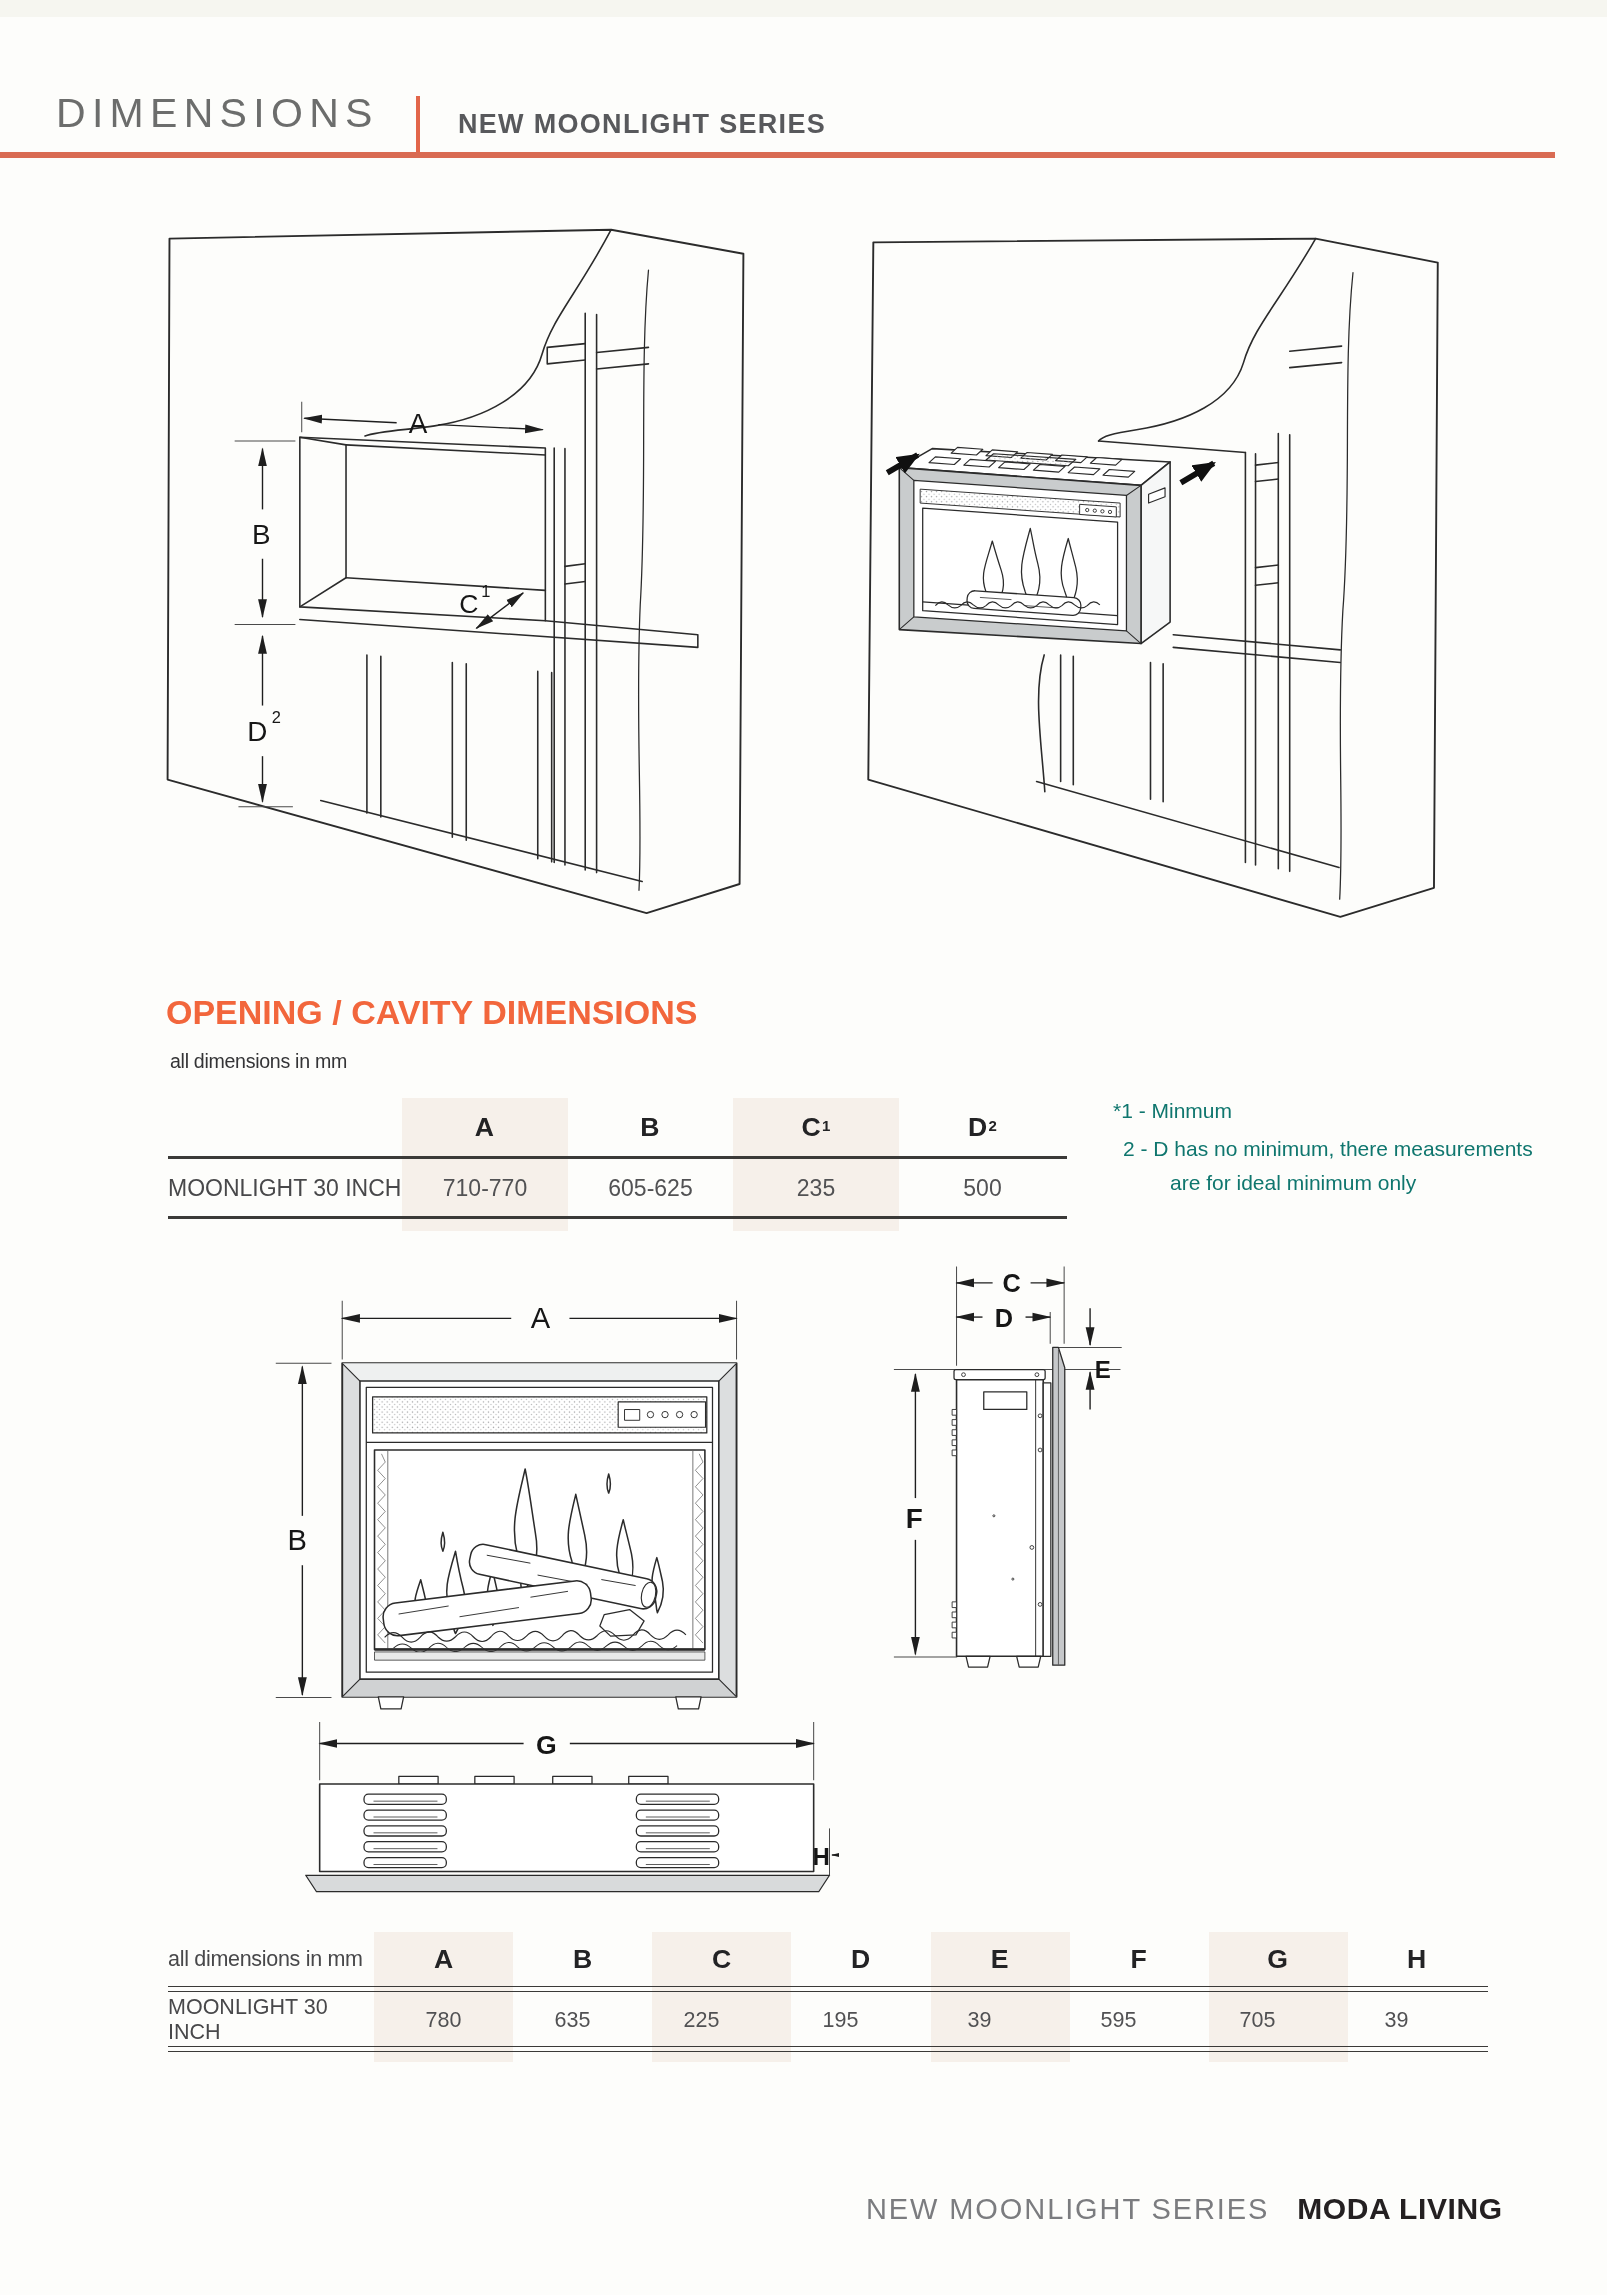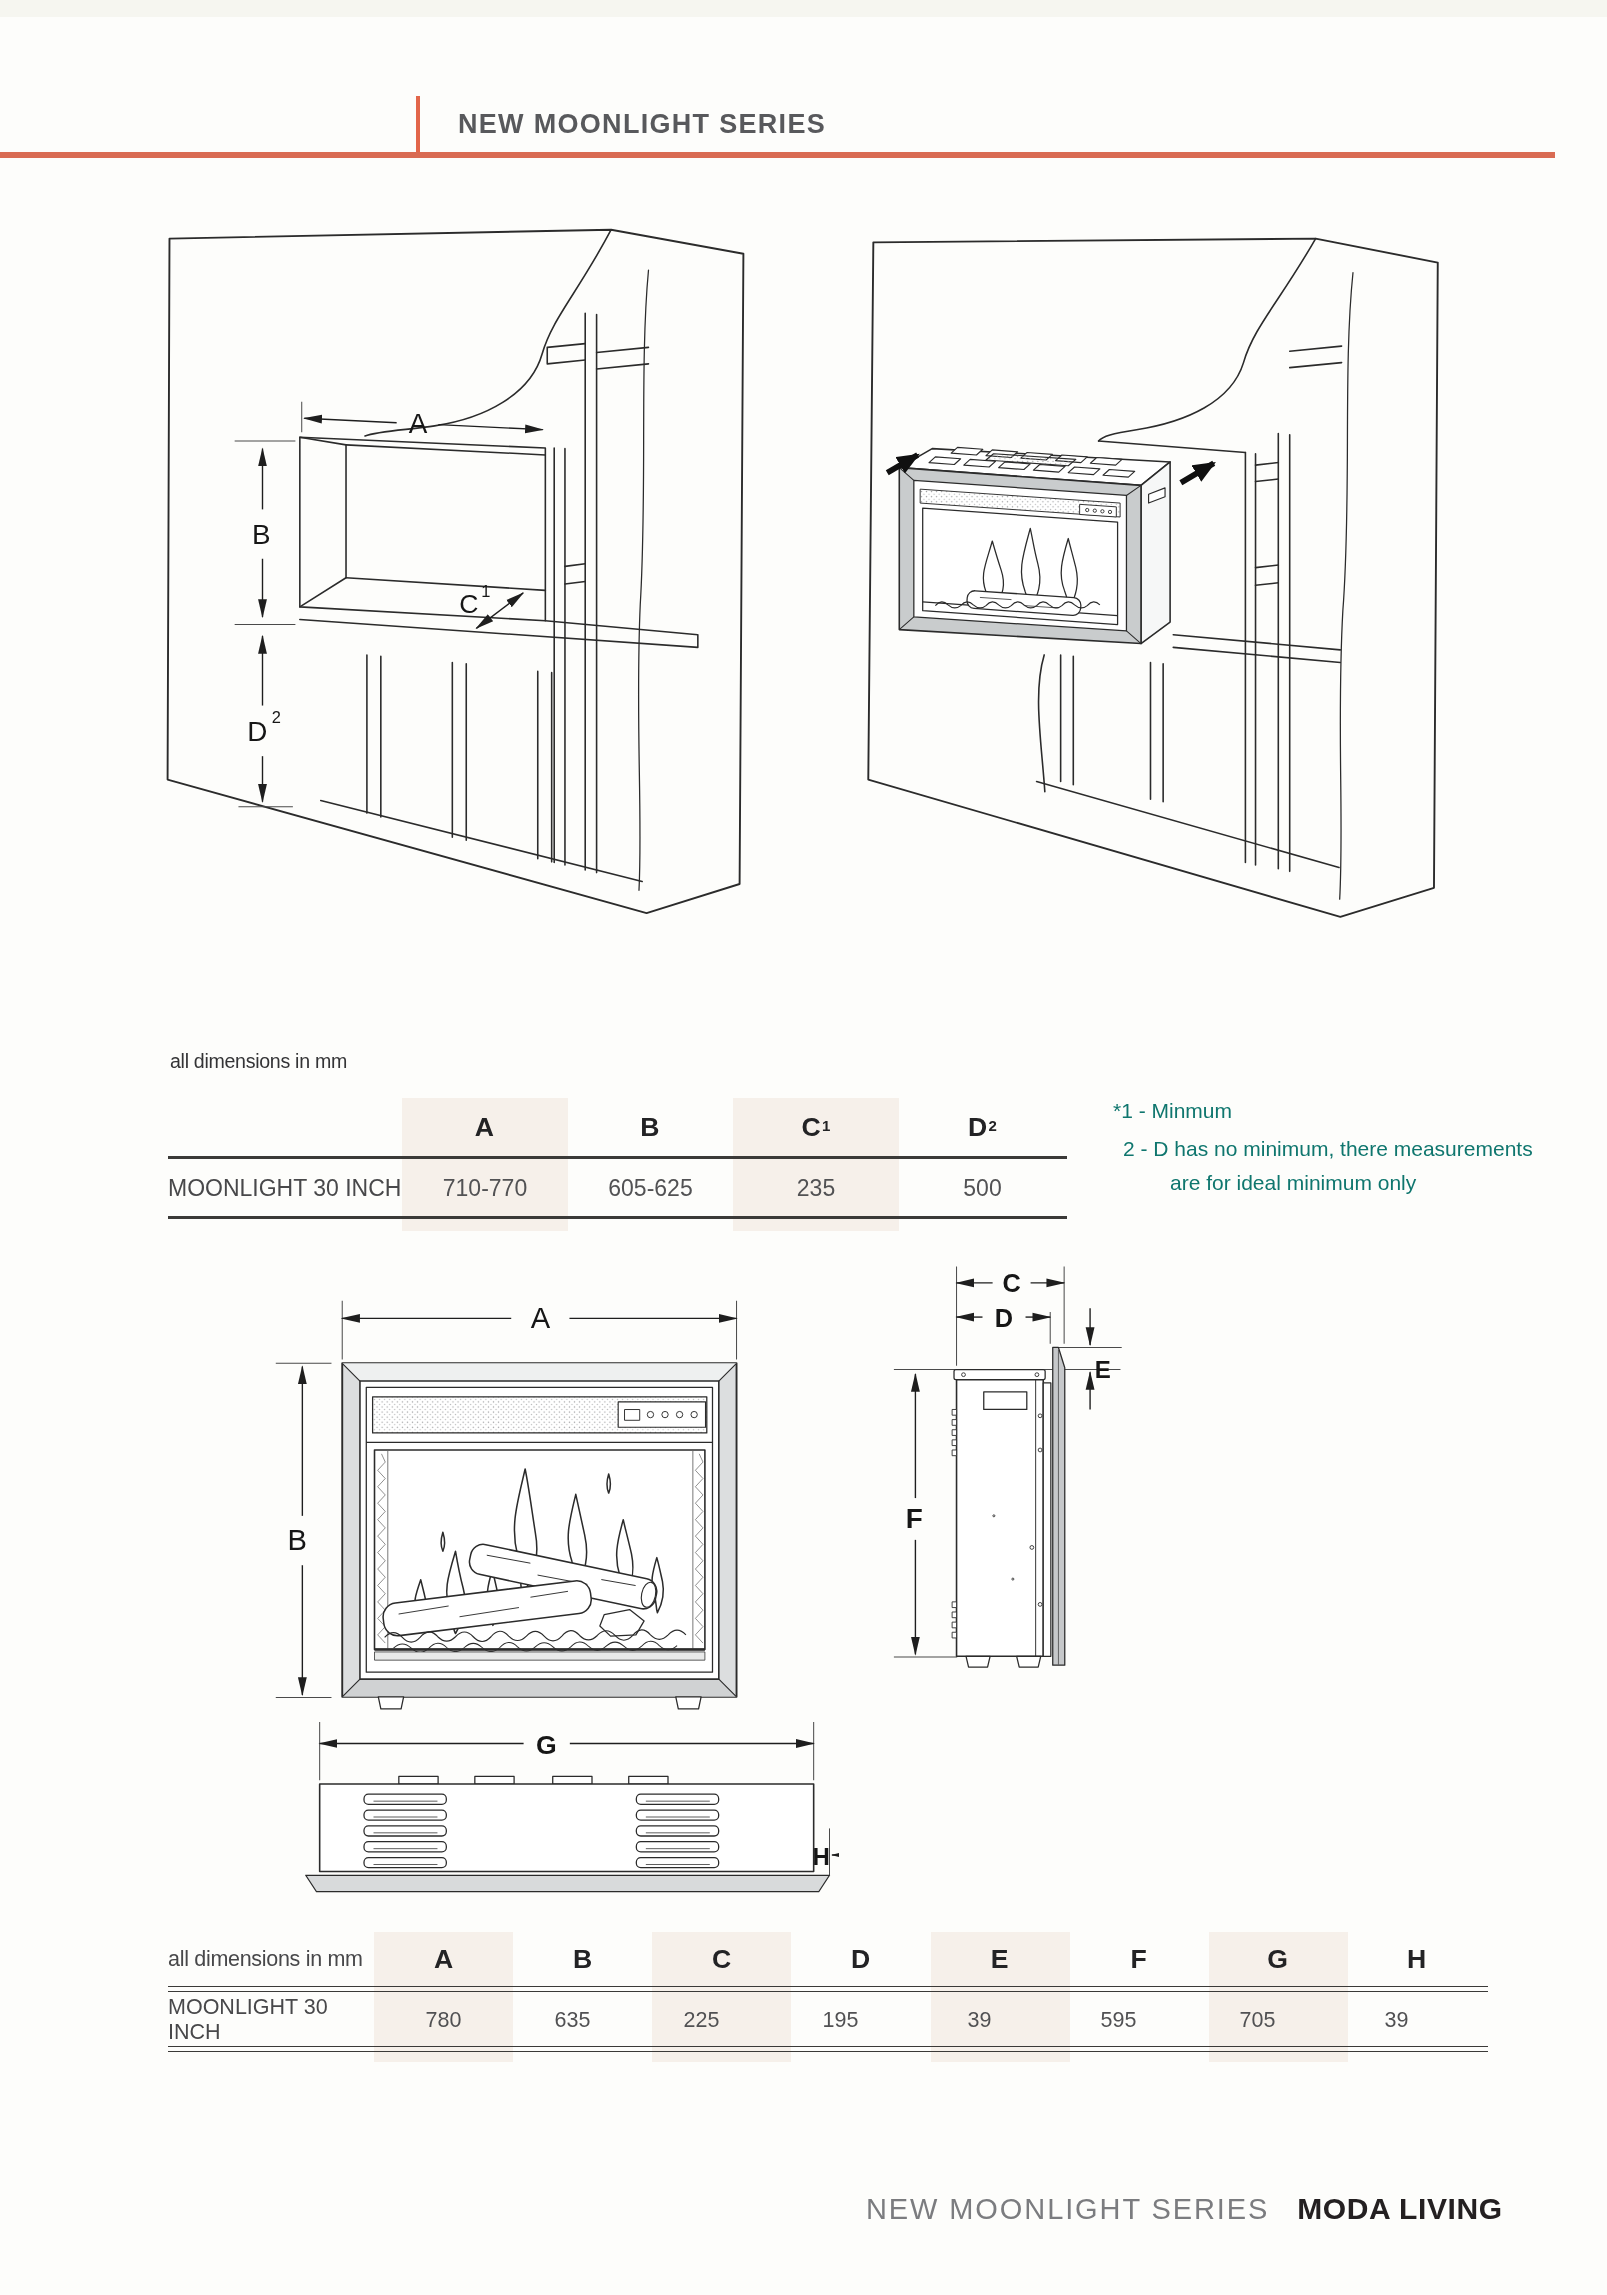--- a/index.html
+++ b/index.html
@@ -93,20 +93,21 @@
       <marker id="boldE" markerUnits="userSpaceOnUse" markerWidth="36" markerHeight="30" refX="32" refY="15" orient="auto">
         <path d="M0,0 L36,15 L0,30 Z" fill="#101010"></path>
       </marker>
       <pattern id="stip" width="8" height="8" patternUnits="userSpaceOnUse">
         <circle cx="2" cy="2" r="1.1" fill="#8f9092"></circle>
         <circle cx="6" cy="6" r="1.1" fill="#b7b8ba"></circle>
       </pattern>
     </defs>
   </svg>
 
+  <div class="hdr-title">DIMENSIONS</div>
   <div class="hdr-divider"></div>
   <div class="hdr-series">NEW MOONLIGHT SERIES</div>
   <div class="hdr-rule"></div>
 
   <svg class="diagram" style="left:142px;top:212px" width="608" height="734" viewBox="0 0 960 1160">
     <g fill="none" stroke="#2b2b2b" stroke-width="2.5" stroke-linejoin="round" stroke-linecap="round">
 
       <path d="M43,42 L741,28 L950,66 L944,1062 L797,1108 L40,897 Z" stroke-width="3"></path>
       <path d="M741,28 C688,128 648,168 632,224 C614,288 542,326 462,338 C424,344 372,346 352,354"></path>
       <path d="M800,92 C786,240 798,440 787,620 C779,800 791,950 785,1072" stroke-width="2"></path>
@@ -202,20 +203,21 @@
       </g>
       <path d="M160,622 q10,-11 20,-1 q10,9 20,1 q10,-11 20,-1 q10,9 20,1 q10,-11 20,-1 q10,9 20,1 q10,-11 20,-1 q10,9 20,1 q10,-11 20,-1 q10,9 20,1 q10,-11 20,-1 q10,9 20,1 q10,-11 20,-1" stroke-width="1.8" fill="none"></path>
     </g>
 
     <g stroke="#101010" stroke-width="9" fill="none">
       <path d="M84,412 L132,384" marker-end="url(#boldE)"></path>
       <path d="M548,428 L600,397" marker-end="url(#boldE)"></path>
     </g>
   </svg>
 
+  <div class="s1-heading">OPENING / CAVITY DIMENSIONS</div>
   <div class="units-note s1-units">all dimensions in mm</div>
 
   <div class="tbl t1">
     <div class="shade" style="left:234px;width:166px;height:133px;"></div>
     <div class="shade" style="left:565px;width:166px;height:133px;"></div>
     <div class="row hrow">
       <div class="cell lbl" style="width:234px"></div>
       <div class="cell hcell" style="width:166px">
           <span>A</span>
           <sup></sup>

